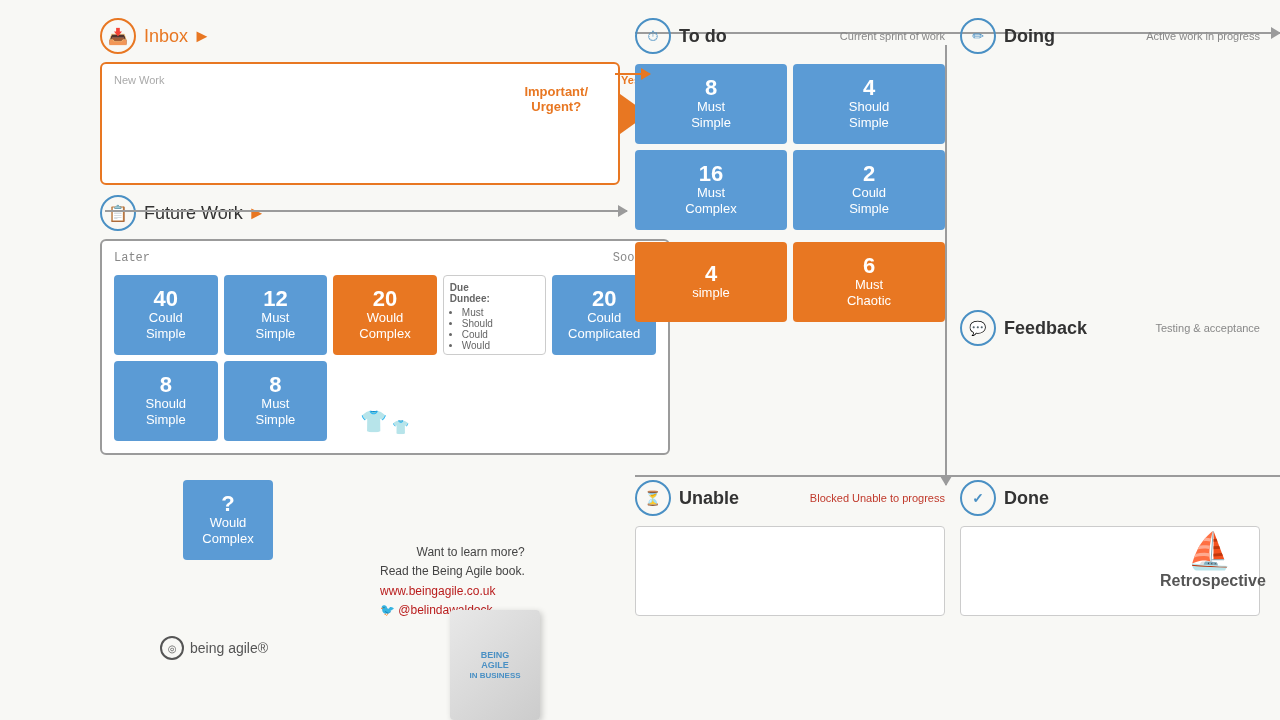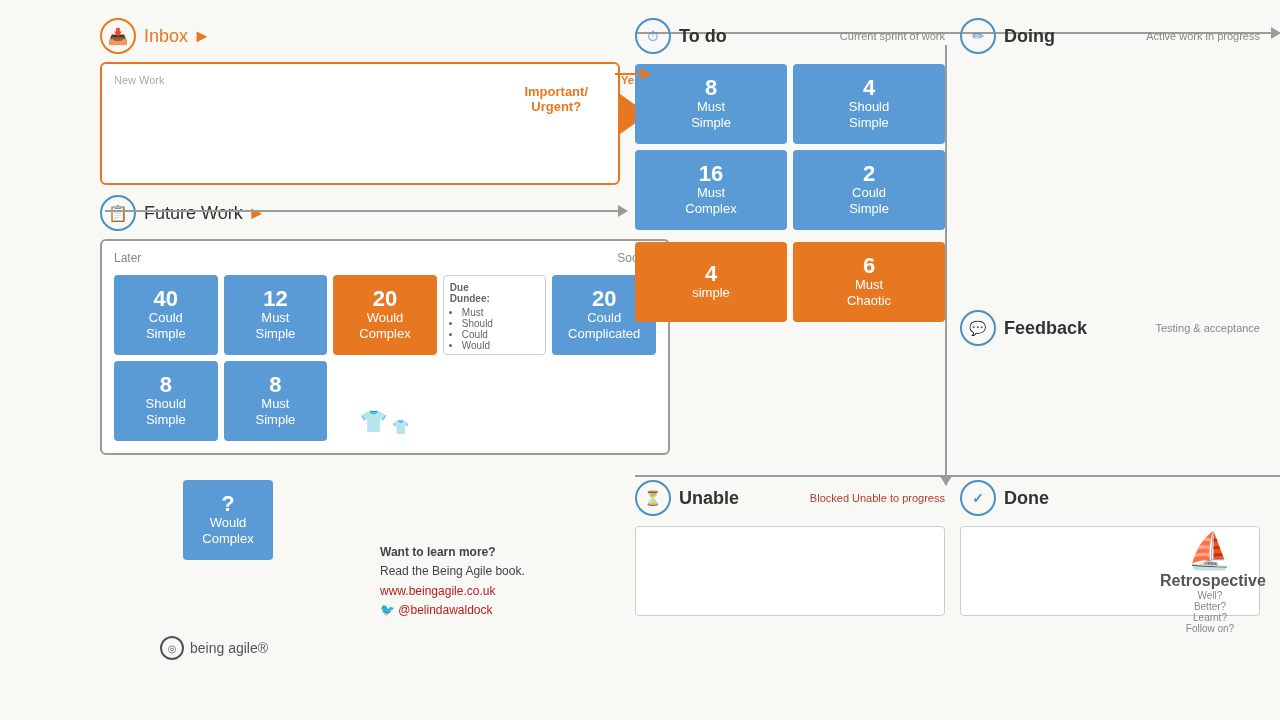--- a/index.html
+++ b/index.html
@@ -150,20 +150,21 @@
       background: white;
       position: relative;
     }
 
     .later-sooner {
       display: flex;
       justify-content: space-between;
       margin-bottom: 10px;
       font-size: 12px;
       color: #888;
+      font-family: Liberation Mono, monospace;
     }
 
     .cards-grid {
       display: grid;
       grid-template-columns: repeat(5, 1fr);
       grid-template-rows: repeat(2, 1fr);
       gap: 6px;
     }
 
     .card {
@@ -244,21 +245,21 @@
     
     .learn-more {
       position: absolute;
       bottom: 100px;
       left: 380px;
       font-size: 12px;
       color: #444;
       line-height: 1.6;
     }
 
-    .learn-more .bold { font-weight: bold; }
+    .learn-more .bold { font-weight: normal; text-align: right; }
     .learn-more .orange { color: #b91c1c; }
 
     
     .book-img {
       position: absolute;
       bottom: 0;
       left: 450px;
       width: 90px;
       height: 110px;
       background: linear-gradient(135deg, #e8e8e8 0%, #ccc 100%);
@@ -449,20 +450,27 @@
     <span>being agile®</span>
   </div>
 
   <div class="learn-more">
     <div class="bold">Want to learn more?</div>
     <div>Read the Being Agile book.</div>
     <div class="orange">www.beingagile.co.uk</div>
     <div class="orange">🐦 <span>@belindawaldock</span></div>
   </div>
 
+  <div class="book-img">
+    <div class="book-text">
+      <span>BEING</span><br>
+      <span>AGILE</span><br>
+      <span style="font-size:8px;">IN BUSINESS</span>
+    </div>
+  </div>
 
   <div class="right-section">
 
     <div style="position:absolute; top:32px; left:0; right:0; height:2px; background:#9b9b9b;">
       <div style="position:absolute; right:-1px; top:-5px; width:0; height:0; border-top:6px solid transparent; border-bottom:6px solid transparent; border-left:10px solid #9b9b9b;"></div>
     </div>
 
     <div style="position:absolute; left:310px; top:45px; width:2px; height:440px; background:#9b9b9b;">
       <div style="position:absolute; bottom:-1px; left:-5px; width:0; height:0; border-left:6px solid transparent; border-right:6px solid transparent; border-top:10px solid #9b9b9b;"></div>
     </div>
@@ -534,21 +542,20 @@
     <div class="done-section">
       <div class="rs-header">
         <div class="icon-circle icon-circle-blue" style="font-size:14px; font-weight:bold;">✓</div>
         <span class="rs-title">Done</span>
       </div>
       <div class="section-box"></div>
 
       <div style="position:absolute; right:0; top:50px; text-align:center; width:100px;">
         <div style="font-size:36px; color:#4a90c4;">⛵</div>
         <div style="font-size:16px; font-weight:bold; color:#555;">Retrospective</div>
-        <div style="font-size:10px; color:#888;">Well?<br>Better?<br>Learnt?<br>Follow on?</div>
       </div>
     </div>
 
   </div>
 
   <div style="position:absolute; top:73px; left:615px; width:35px; height:2px; background:#e87722;">
     <div style="position:absolute; right:-1px; top:-5px; width:0; height:0; border-top:6px solid transparent; border-bottom:6px solid transparent; border-left:10px solid #e87722;"></div>
   </div>
 
   <div style="position:absolute; top:210px; left:105px; width:522px; height:2px; background:#9b9b9b;">

